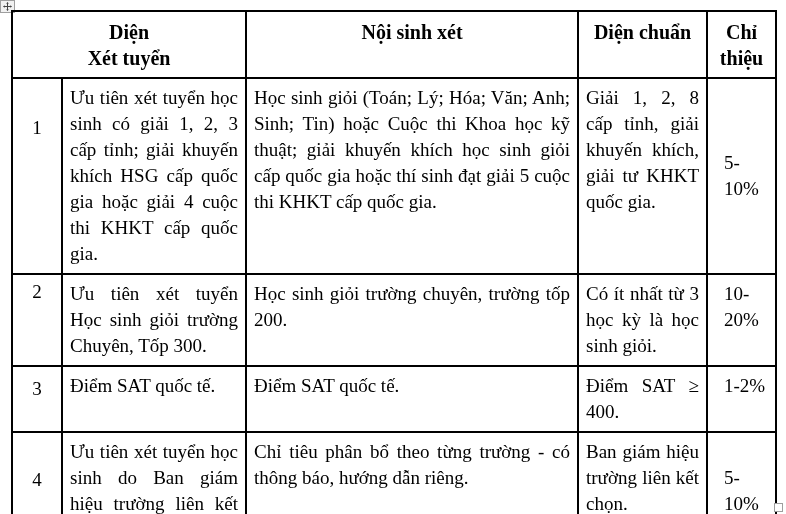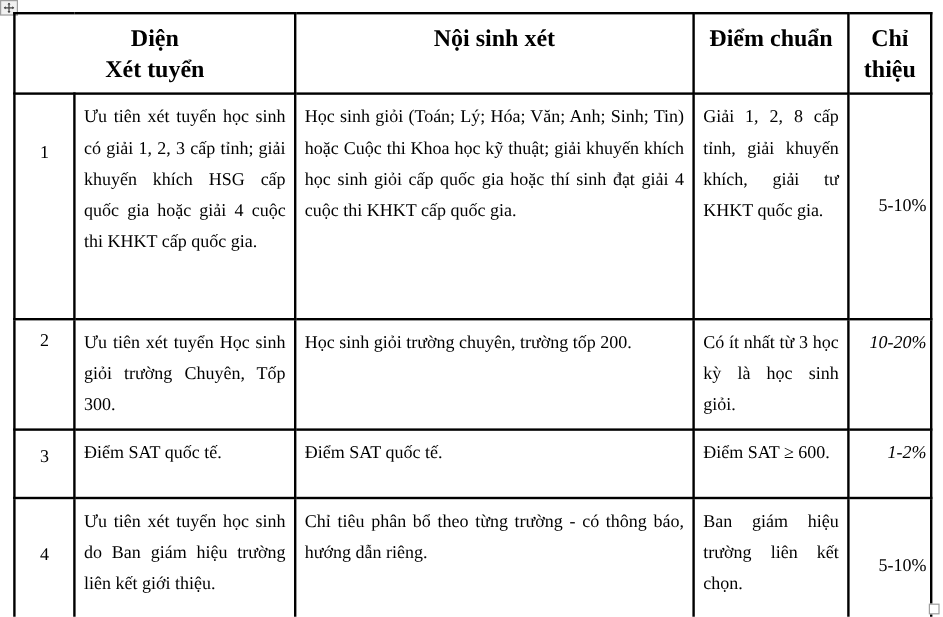--- a/index.html
+++ b/index.html
@@ -47,55 +47,55 @@
   table.doc-table {
     position: absolute;
     left: 11px;
     top: 10px;
     width: 765px;
     border-collapse: collapse;
     table-layout: fixed;
   }
   .doc-table th, .doc-table td {
     border: 2px solid #000000;
-    font-size: 15px;
+    font-size: 19px;
     line-height: 26px;
     vertical-align: top;
     padding: 6px 7px;
     box-sizing: border-box;
     overflow: hidden;
   }
   .doc-table th {
     font-weight: bold;
     text-align: center;
     font-size: 20px;
     padding-top: 7px;
   }
   .col-num   { width: 50px;  }
   .col-dien  { width: 184px; }
   .col-noidung { width: 332px; }
   .col-tieuchuan { width: 129px; }
   .col-chitieu { width: 69px; }
 
   td.cell-text { text-align: justify; }
   td.cell-num  { text-align: center; }
-  td.cell-chitieu { text-align: right; padding-left: 5px; padding-right: 3px; }
+  td.cell-chitieu { text-align: left; padding-left: 16px; padding-right: 3px; }
 
   
   tr.row-1 { height: 188px; }
   tr.row-2 { height: 75px;  }
   tr.row-3 { height: 57px;  }
   tr.row-4 { height: 113px; }
   tr.row-header { height: 60px; }
   td.num-r1 { padding-top: 36px; }
   td.num-r2 { padding-top: 4px;  }
   td.num-r3 { padding-top: 9px;  }
   td.num-r4 { padding-top: 34px; }
   td.ct-mid { vertical-align: middle; }
-  td.ct-top { vertical-align: top; padding-top: 6px; font-style: italic; }
+  td.ct-top { vertical-align: top; padding-top: 6px; }
 
   .hdr-line { text-align: center; }
 </style>
 </head>
 <body>
 
 <div class="page">
 
   <div class="move-handle">
     <span style="display:flex;">
@@ -120,45 +120,45 @@
       <col class="col-tieuchuan">
       <col class="col-chitieu">
     </colgroup>
     <tbody>
       <tr class="row-header">
         <th colspan="2">
           <div class="hdr-line">Diện</div>
           <div class="hdr-line">Xét tuyển</div>
         </th>
         <th>Nội sinh xét</th>
-        <th>Điểm chuẩn</th>
+        <th>Diện chuẩn</th>
         <th>Chỉ thiệu</th>
       </tr>
 
       <tr class="row-1">
         <td class="cell-num num-r1">1</td>
         <td class="cell-text">Ưu tiên xét tuyển học sinh có giải 1, 2, 3 cấp tỉnh; giải khuyến khích HSG cấp quốc gia hoặc giải 4 cuộc thi KHKT cấp quốc gia.</td>
-        <td class="cell-text">Học sinh giỏi (Toán; Lý; Hóa; Văn; Anh; Sinh; Tin) hoặc Cuộc thi Khoa học kỹ thuật; giải khuyến khích học sinh giỏi cấp quốc gia hoặc thí sinh đạt giải 4 cuộc thi KHKT cấp quốc gia.</td>
+        <td class="cell-text">Học sinh giỏi (Toán; Lý; Hóa; Văn; Anh; Sinh; Tin) hoặc Cuộc thi Khoa học kỹ thuật; giải khuyến khích học sinh giỏi cấp quốc gia hoặc thí sinh đạt giải 5 cuộc thi KHKT cấp quốc gia.</td>
         <td class="cell-text">Giải 1, 2, 8 cấp tỉnh, giải khuyến khích, giải tư KHKT quốc gia.</td>
         <td class="cell-chitieu ct-mid">5-10%</td>
       </tr>
 
       <tr class="row-2">
         <td class="cell-num num-r2">2</td>
         <td class="cell-text">Ưu tiên xét tuyển Học sinh giỏi trường Chuyên, Tốp 300.</td>
         <td class="cell-text">Học sinh giỏi trường chuyên, trường tốp 200.</td>
         <td class="cell-text">Có ít nhất từ 3 học kỳ là học sinh giỏi.</td>
         <td class="cell-chitieu ct-top">10-20%</td>
       </tr>
 
       <tr class="row-3">
         <td class="cell-num num-r3">3</td>
         <td class="cell-text">Điểm SAT quốc tế.</td>
         <td class="cell-text">Điểm SAT quốc tế.</td>
-        <td class="cell-text">Điểm SAT ≥ 600.</td>
+        <td class="cell-text">Điểm SAT ≥ 400.</td>
         <td class="cell-chitieu ct-top">1-2%</td>
       </tr>
 
       <tr class="row-4">
         <td class="cell-num num-r4">4</td>
         <td class="cell-text">Ưu tiên xét tuyển học sinh do Ban giám hiệu trường liên kết giới thiệu.</td>
         <td class="cell-text">Chỉ tiêu phân bổ theo từng trường - có thông báo, hướng dẫn riêng.</td>
         <td class="cell-text">Ban giám hiệu trường liên kết chọn.</td>
         <td class="cell-chitieu ct-mid">5-10%</td>
       </tr>

